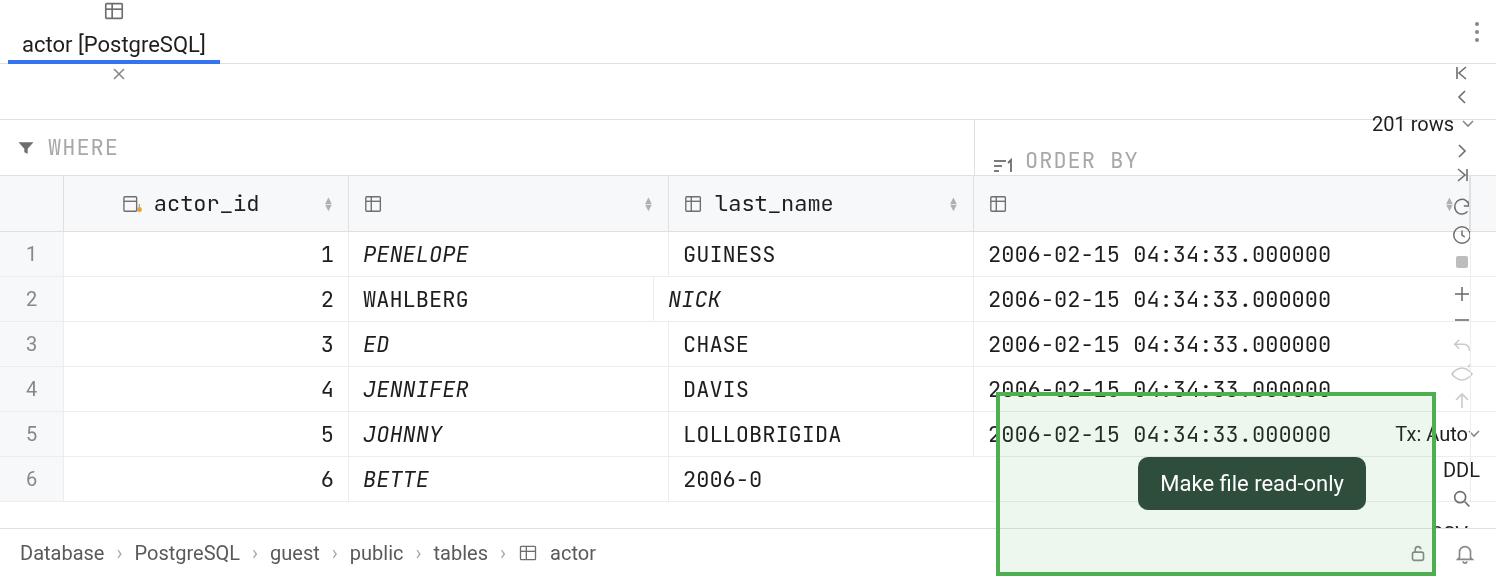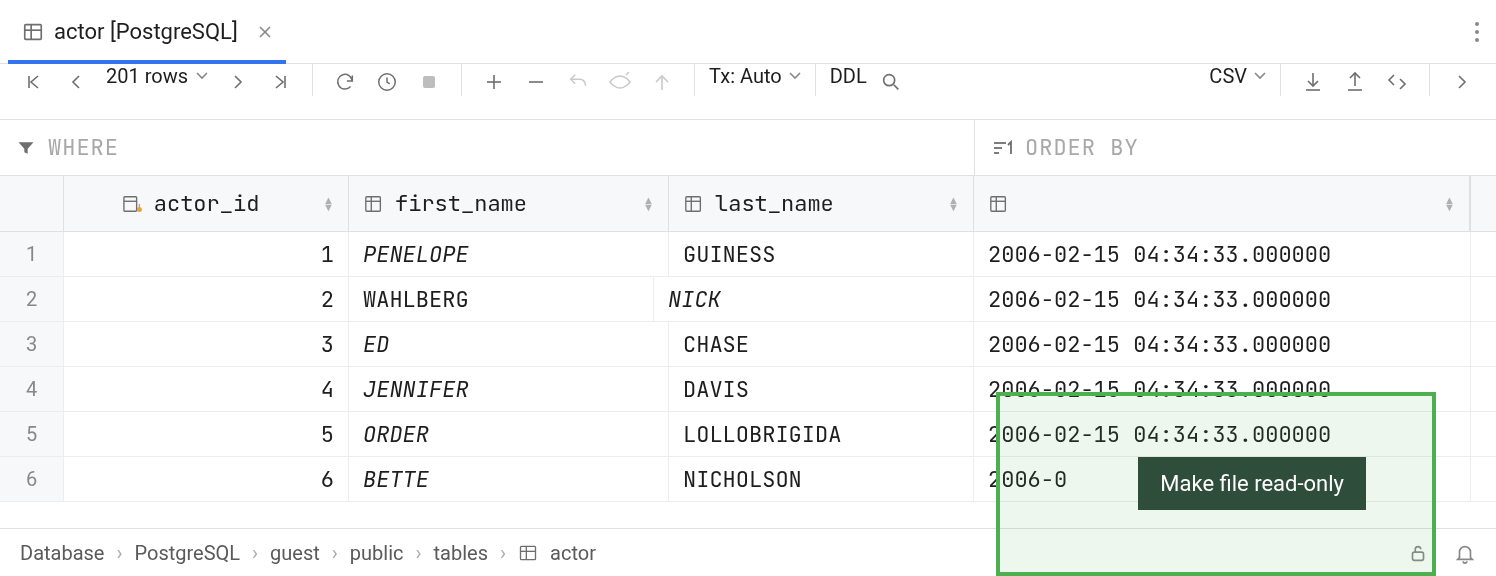--- a/index.html
+++ b/index.html
@@ -23,42 +23,44 @@
       background: #fff;
       padding: 0 8px;
     }
     .tab {
       display: flex;
       align-items: center;
       padding: 0 14px;
       height: 100%;
       position: relative;
       gap: 10px;
+      flex-direction: column;
     }
     .tab.active::after {
       content: "";
       position: absolute;
       left: 0; right: 0; bottom: -1px;
       height: 4px;
       background: #3574f0;
     }
     .tab-title { font-size: 22px; color: #1e1e1e; }
     .tab-close { color: #6e6e6e; font-size: 18px; margin-left: 10px; cursor: pointer; }
     .more-icon { margin-left: auto; color: #6e6e6e; padding: 8px; cursor: pointer; }
 
     
     .toolbar {
       display: flex;
-      align-items: flex-start;
+      align-items: flex-end;
       height: 56px;
       border-bottom: 1px solid #e0e0e0;
       padding: 0 16px;
       gap: 6px;
       color: #6e6e6e;
       font-size: 20px;
+      flex-direction: column;
     }
     .tool-btn {
       display: inline-flex;
       align-items: center;
       justify-content: center;
       width: 36px; height: 36px;
       cursor: pointer;
       color: #6e6e6e;
       border-radius: 4px;
     }
@@ -69,40 +71,40 @@
       margin: 0 8px;
     }
     .page-label {
       display: inline-flex;
       align-items: center;
       gap: 8px;
       font-size: 20px;
       color: #1e1e1e;
       margin: 0 6px;
     }
-    .tx-label, .ddl-label, .csv-label { font-size: 20px; color: #1e1e1e; display: inline-flex; align-items: center; gap: 7px; }
+    .tx-label, .ddl-label, .csv-label { font-size: 20px; color: #1e1e1e; display: inline-flex; align-items: center; gap: 0; }
     .chevron-down { font-size: 14px; color: #6e6e6e; }
     .spacer { flex: 1; }
 
     
     .filter-row {
       display: flex;
       align-items: center;
       height: 56px;
       border-bottom: 1px solid #e0e0e0;
     }
     .filter-half {
       display: flex;
       align-items: center;
       gap: 12px;
       padding: 0 16px;
       height: 100%;
     }
     .filter-left { flex: 0 0 975px; border-right: 1px solid #e0e0e0; }
-    .filter-right { flex: 1; }
+    .filter-right { flex: 1; align-items: flex-end; }
     .filter-label { font-family: "JetBrains Mono", Consolas, monospace; color: #a8a8a8; font-size: 22px; letter-spacing: 1px; }
     .filter-icon { color: #6e6e6e; }
 
     
     .table-header {
       display: flex;
       height: 56px;
       border-bottom: 1px solid #e0e0e0;
       background: #f7f8fa;
     }
@@ -203,21 +205,21 @@
     }
 
     
     .tooltip {
       position: absolute;
       right: 130px;
       bottom: 66px;
       background: #2e4d3a;
       color: #fff;
       padding: 14px 22px;
-      border-radius: 0;
+      border-radius: 10px;
       font-size: 22px;
       z-index: 20;
     }
     .highlight-box {
       position: absolute;
       right: 60px;
       bottom: 0;
       width: 440px;
       height: 184px;
       border: 4px solid #4caf50;
@@ -430,21 +432,20 @@
     <span class="sort-arrows">▲<br>▼</span>
   </div>
   <div class="col-header col-first-name">
     <span class="col-icon">
       <svg width="22" height="20" viewBox="0 0 24 22" fill="none" stroke="#6e6e6e" stroke-width="1.5">
           <rect x="3" y="3" width="16" height="16" rx="1"></rect>
           <line x1="3" y1="8" x2="19" y2="8"></line>
           <line x1="9" y1="3" x2="9" y2="19"></line>
         </svg>
     </span>
-    <span class="col-name">first_name</span>
     <span class="sort-arrows">▲<br>▼</span>
   </div>
   <div class="col-header col-last-name">
     <span class="col-icon">
       <svg width="22" height="20" viewBox="0 0 24 22" fill="none" stroke="#6e6e6e" stroke-width="1.5">
           <rect x="3" y="3" width="16" height="16" rx="1"></rect>
           <line x1="3" y1="8" x2="19" y2="8"></line>
           <line x1="9" y1="3" x2="9" y2="19"></line>
         </svg>
     </span>
@@ -493,30 +494,29 @@
       <div class="row-num">4</div>
       <div class="cell cell-id">4</div>
       <div class="cell cell-fn">JENNIFER</div>
       <div class="cell cell-ln">DAVIS</div>
       <div class="cell cell-lu">2006-02-15 04:34:33.000000</div>
       <div class="cell-scrollgap"></div>
     </div>
     <div class="table-row">
       <div class="row-num">5</div>
       <div class="cell cell-id">5</div>
-      <div class="cell cell-fn">ORDER</div>
+      <div class="cell cell-fn">JOHNNY</div>
       <div class="cell cell-ln">LOLLOBRIGIDA</div>
       <div class="cell cell-lu">2006-02-15 04:34:33.000000</div>
       <div class="cell-scrollgap"></div>
     </div>
     <div class="table-row">
       <div class="row-num">6</div>
       <div class="cell cell-id">6</div>
       <div class="cell cell-fn">BETTE</div>
-      <div class="cell cell-ln">NICHOLSON</div>
       <div class="cell cell-lu">2006-0</div>
       <div class="cell-scrollgap"></div>
     </div>
   </div>
 
 <div class="highlight-box"></div>
 
 <div class="tooltip">Make file read-only</div>
 
 <div class="status-bar">

